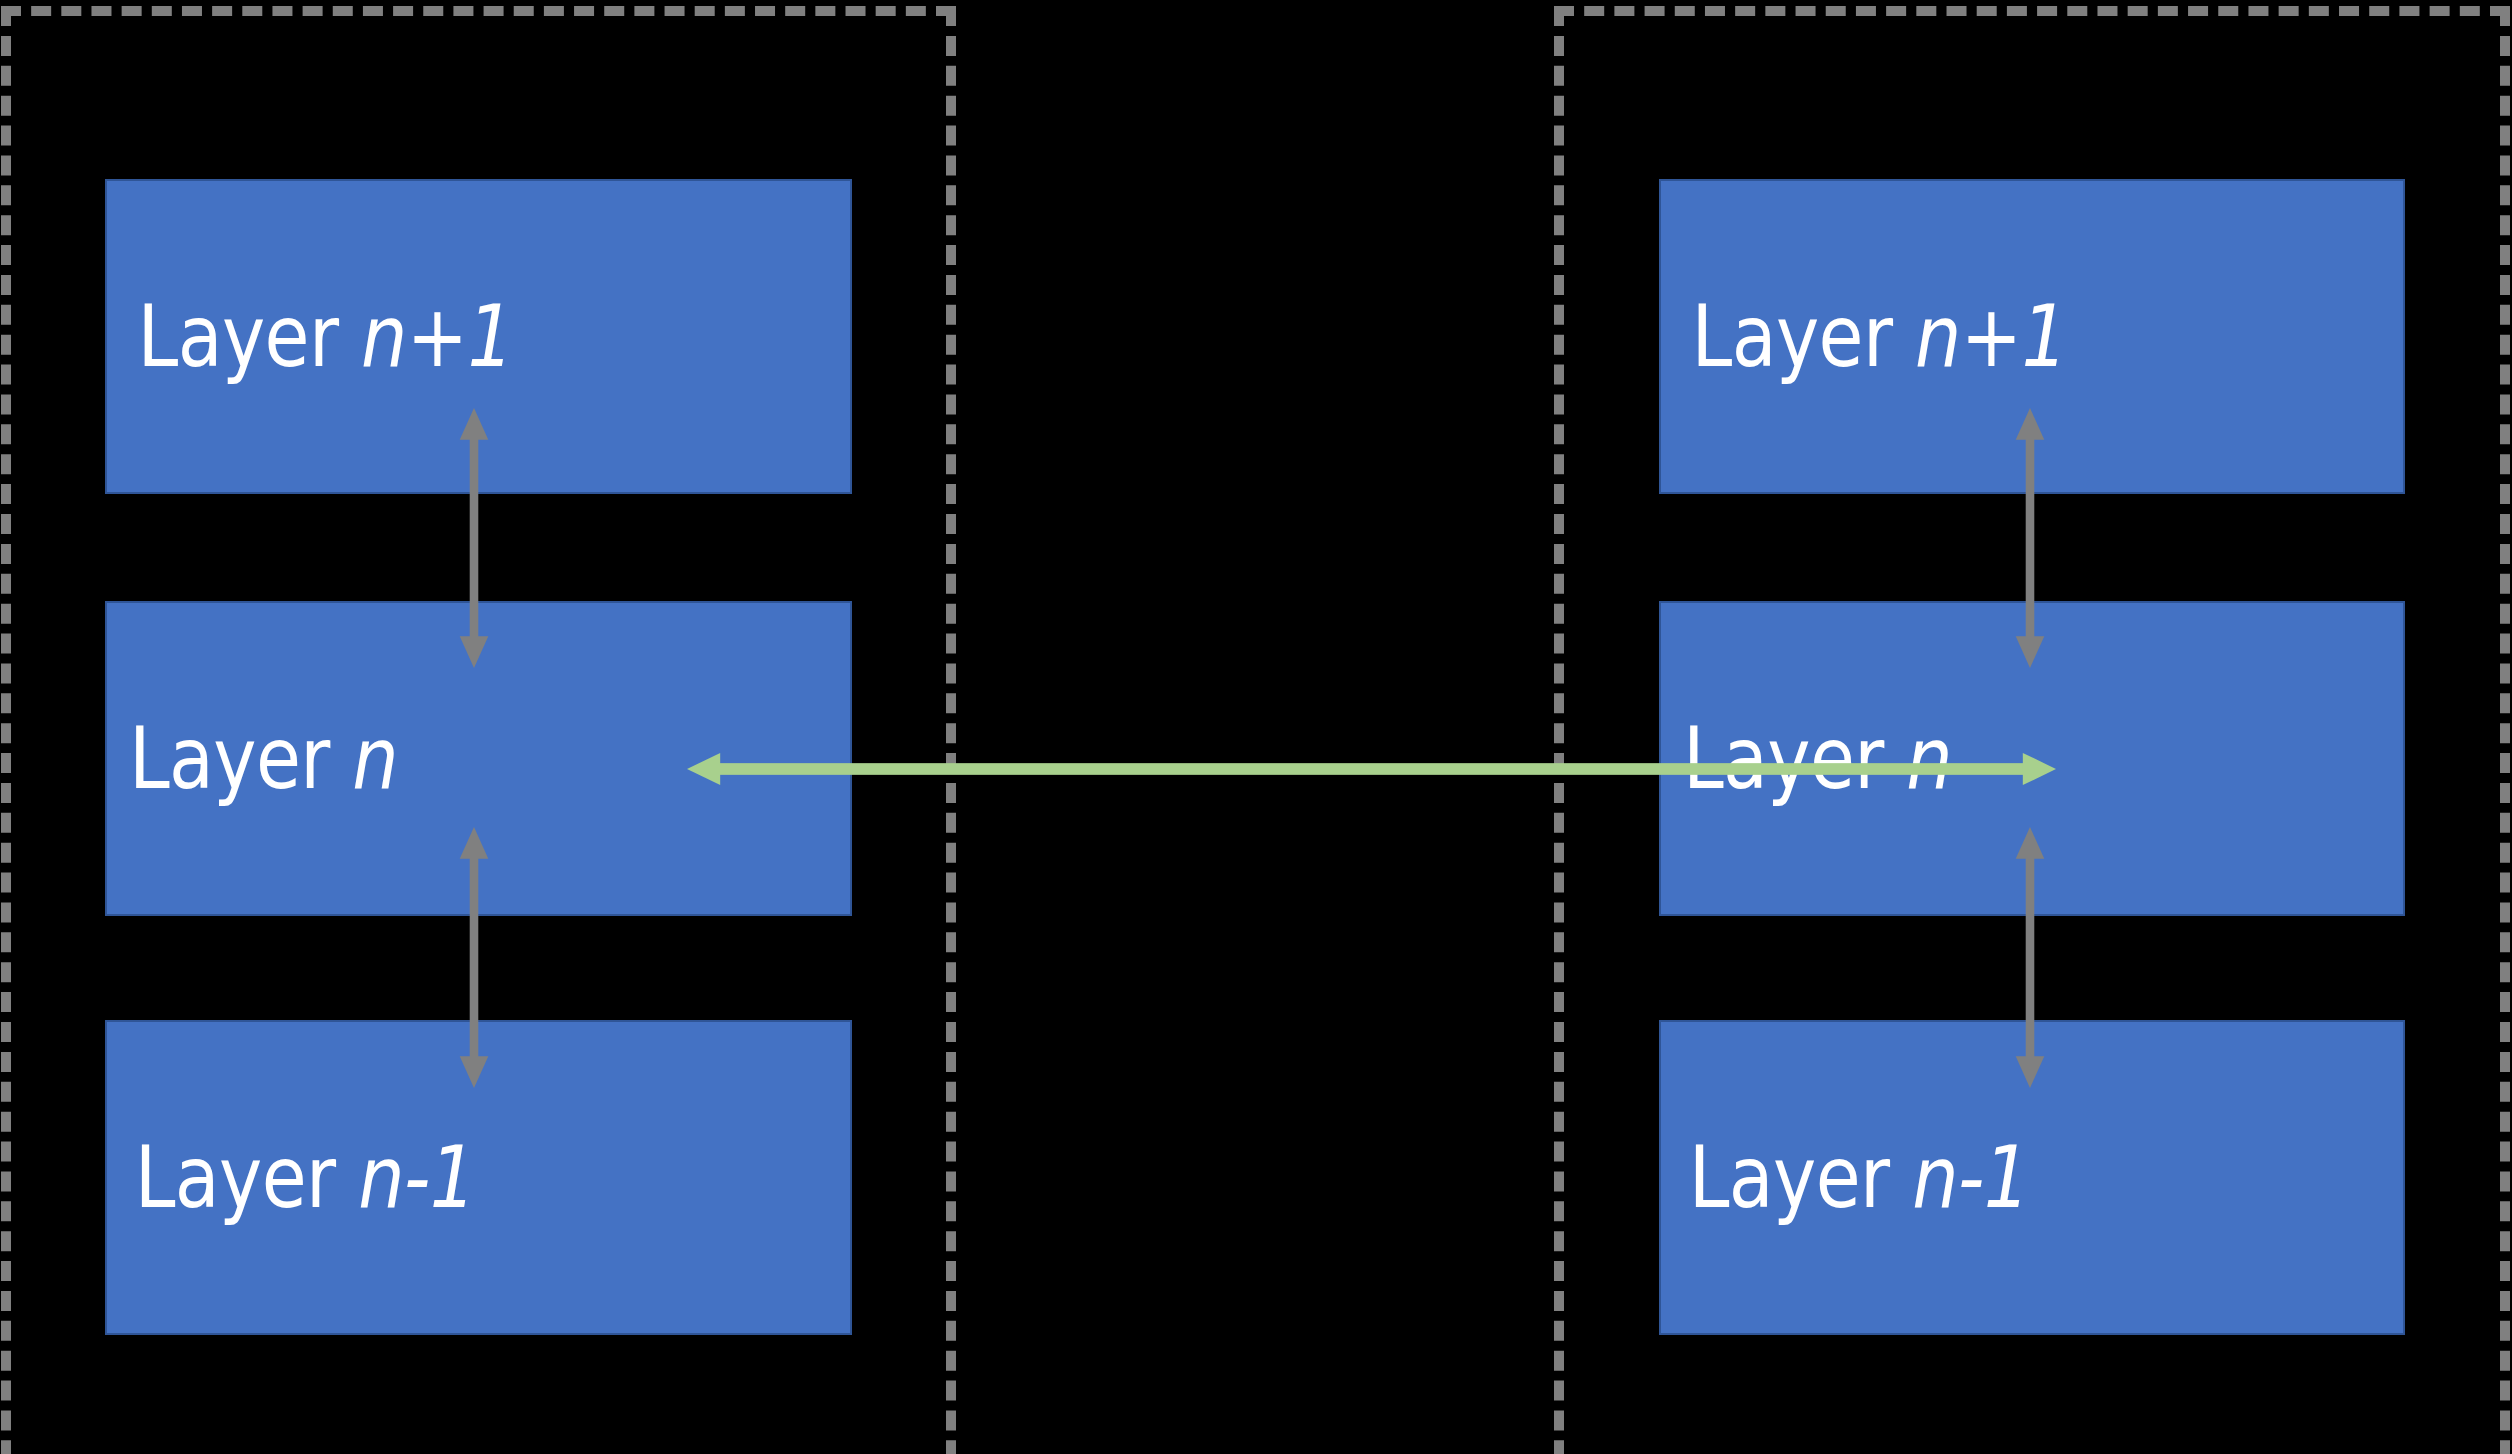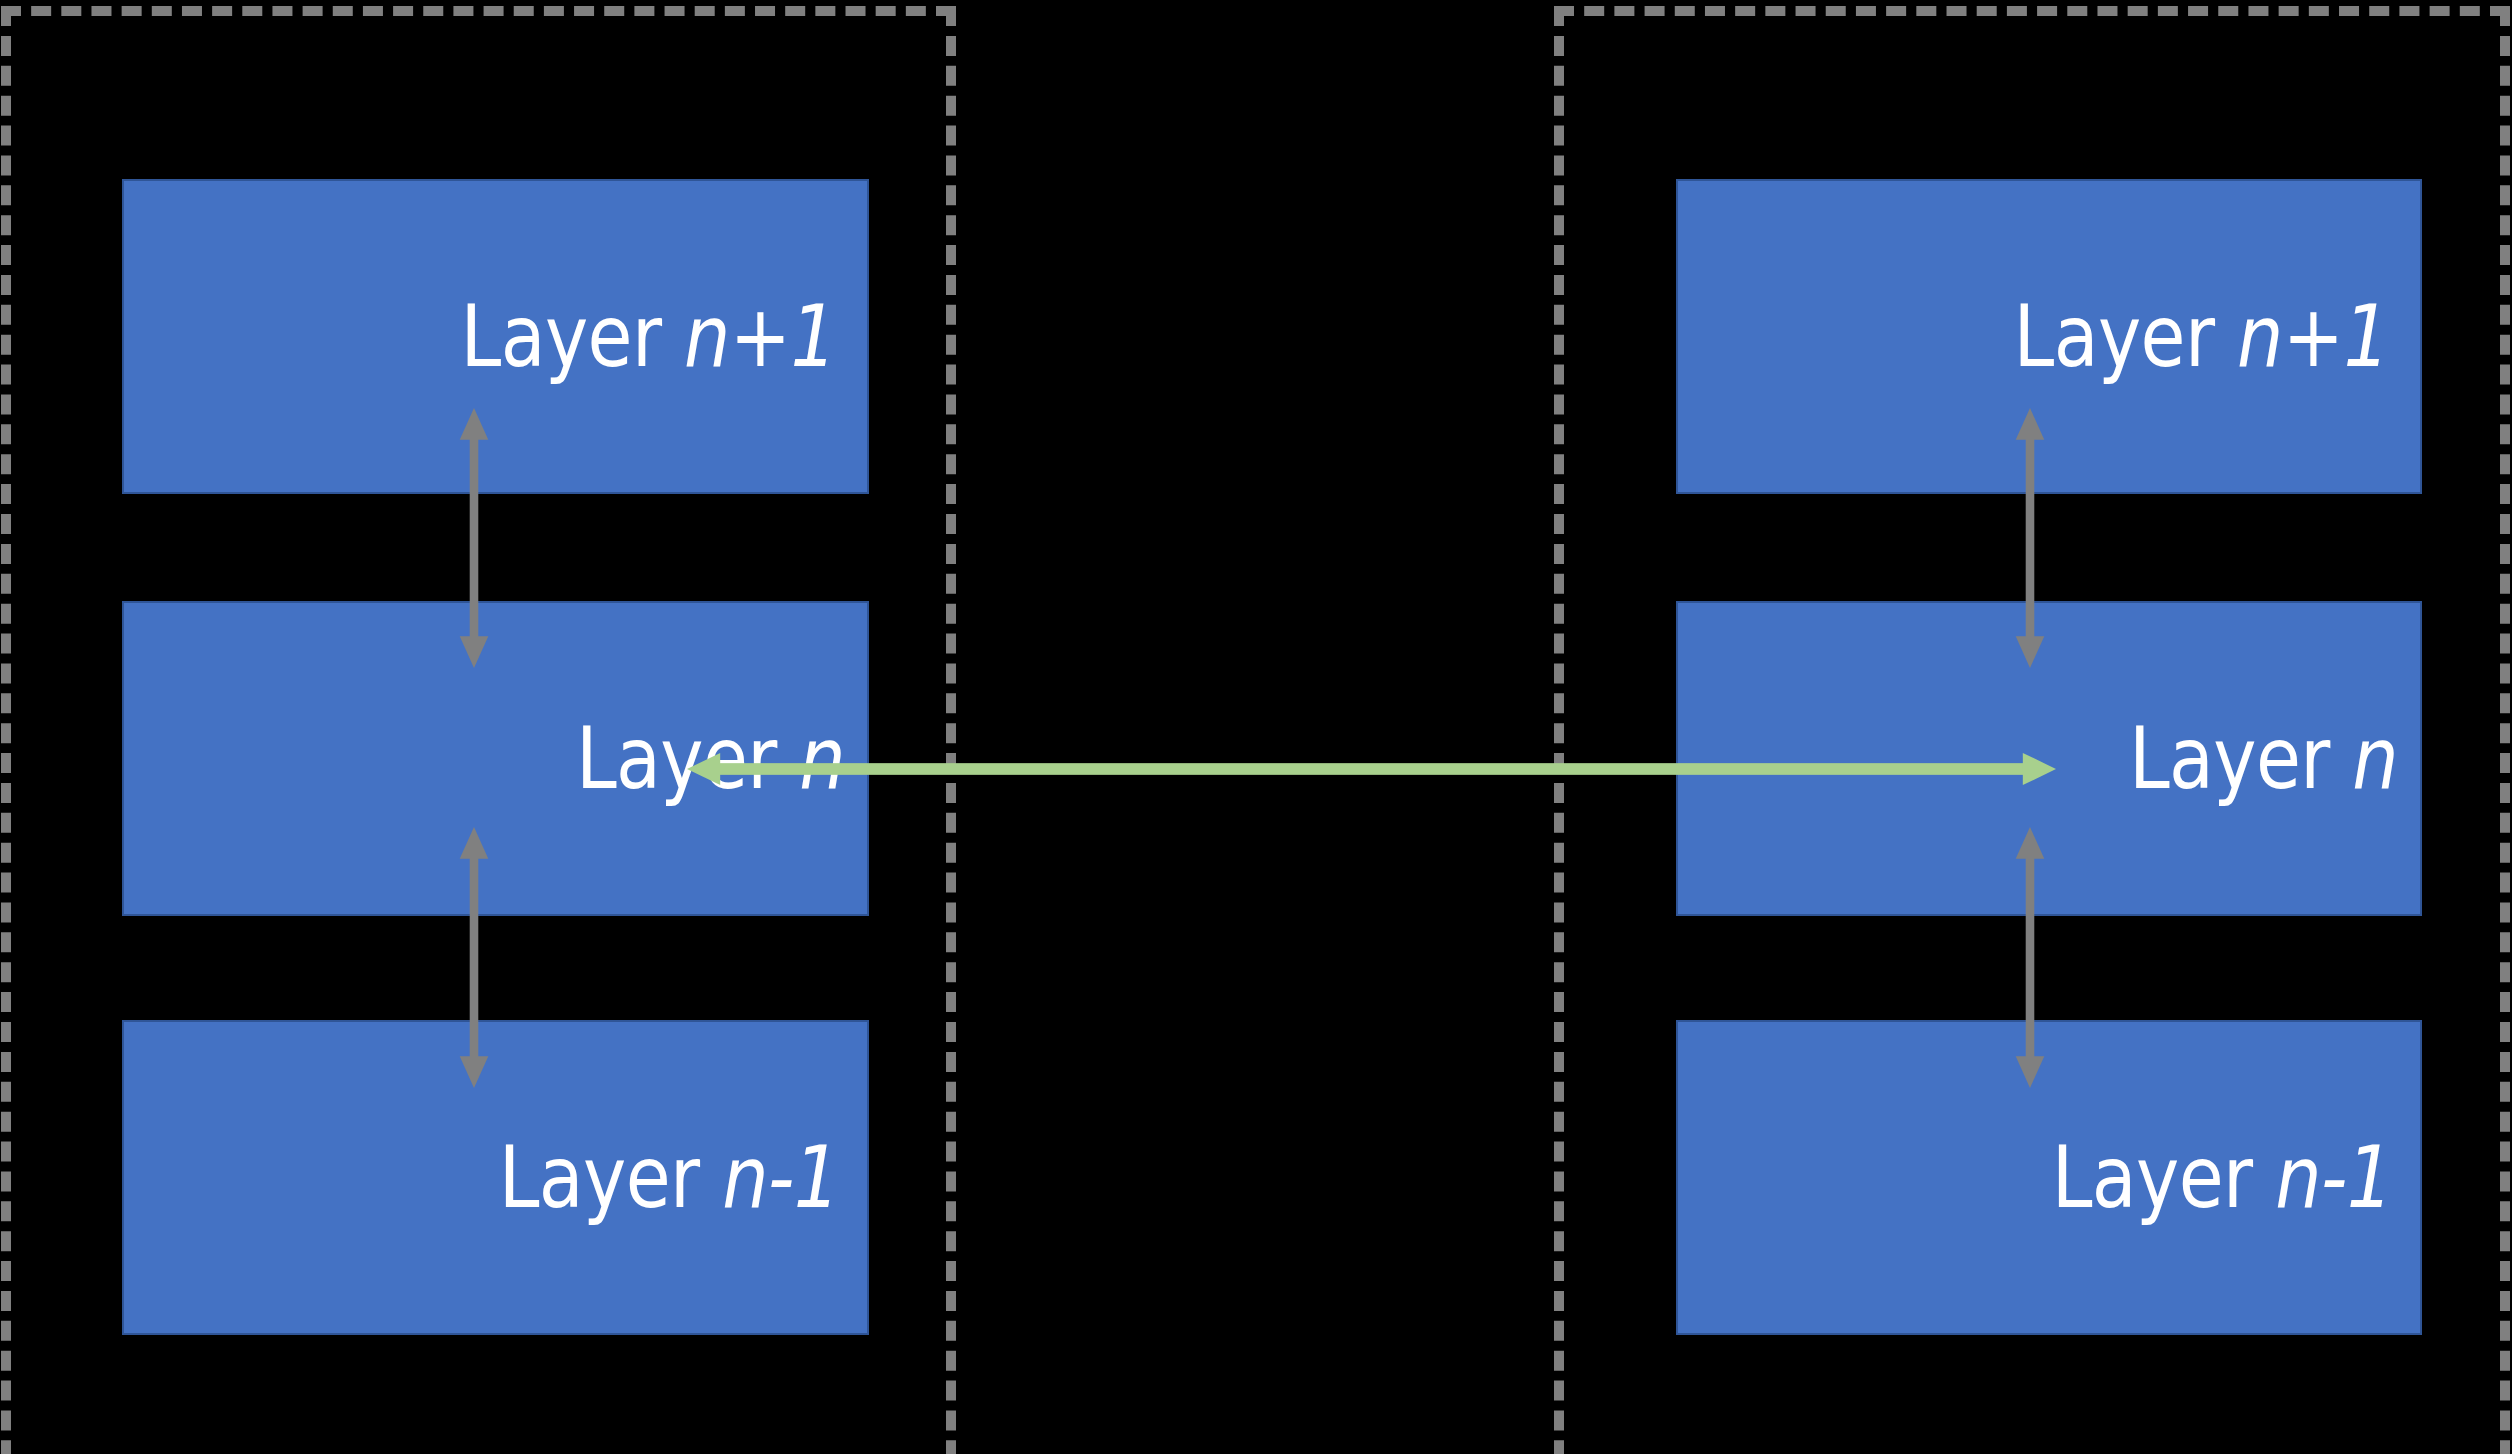--- a/index.html
+++ b/index.html
@@ -27,22 +27,21 @@
   #group-right { left: 1554px; top: 5.8px; width: 956px; height: 1544px; }
 
   
   .layer-box {
     position: absolute;
     box-sizing: border-box;
     background: #4472C4;
     border: 2.9px solid #2F5597;
     display: flex;
     align-items: center;
-    justify-content: flex-end;
-    margin-left: 17px;
+    justify-content: flex-start;
   }
   .layer-label {
     color: #FFFFFF;
     font-size: 85px;
     line-height: 1;
     white-space: nowrap;
     font-family: "DejaVu Sans", sans-serif;
     font-weight: 400;
     letter-spacing: -0.7px;
     transform: scaleX(0.86);

